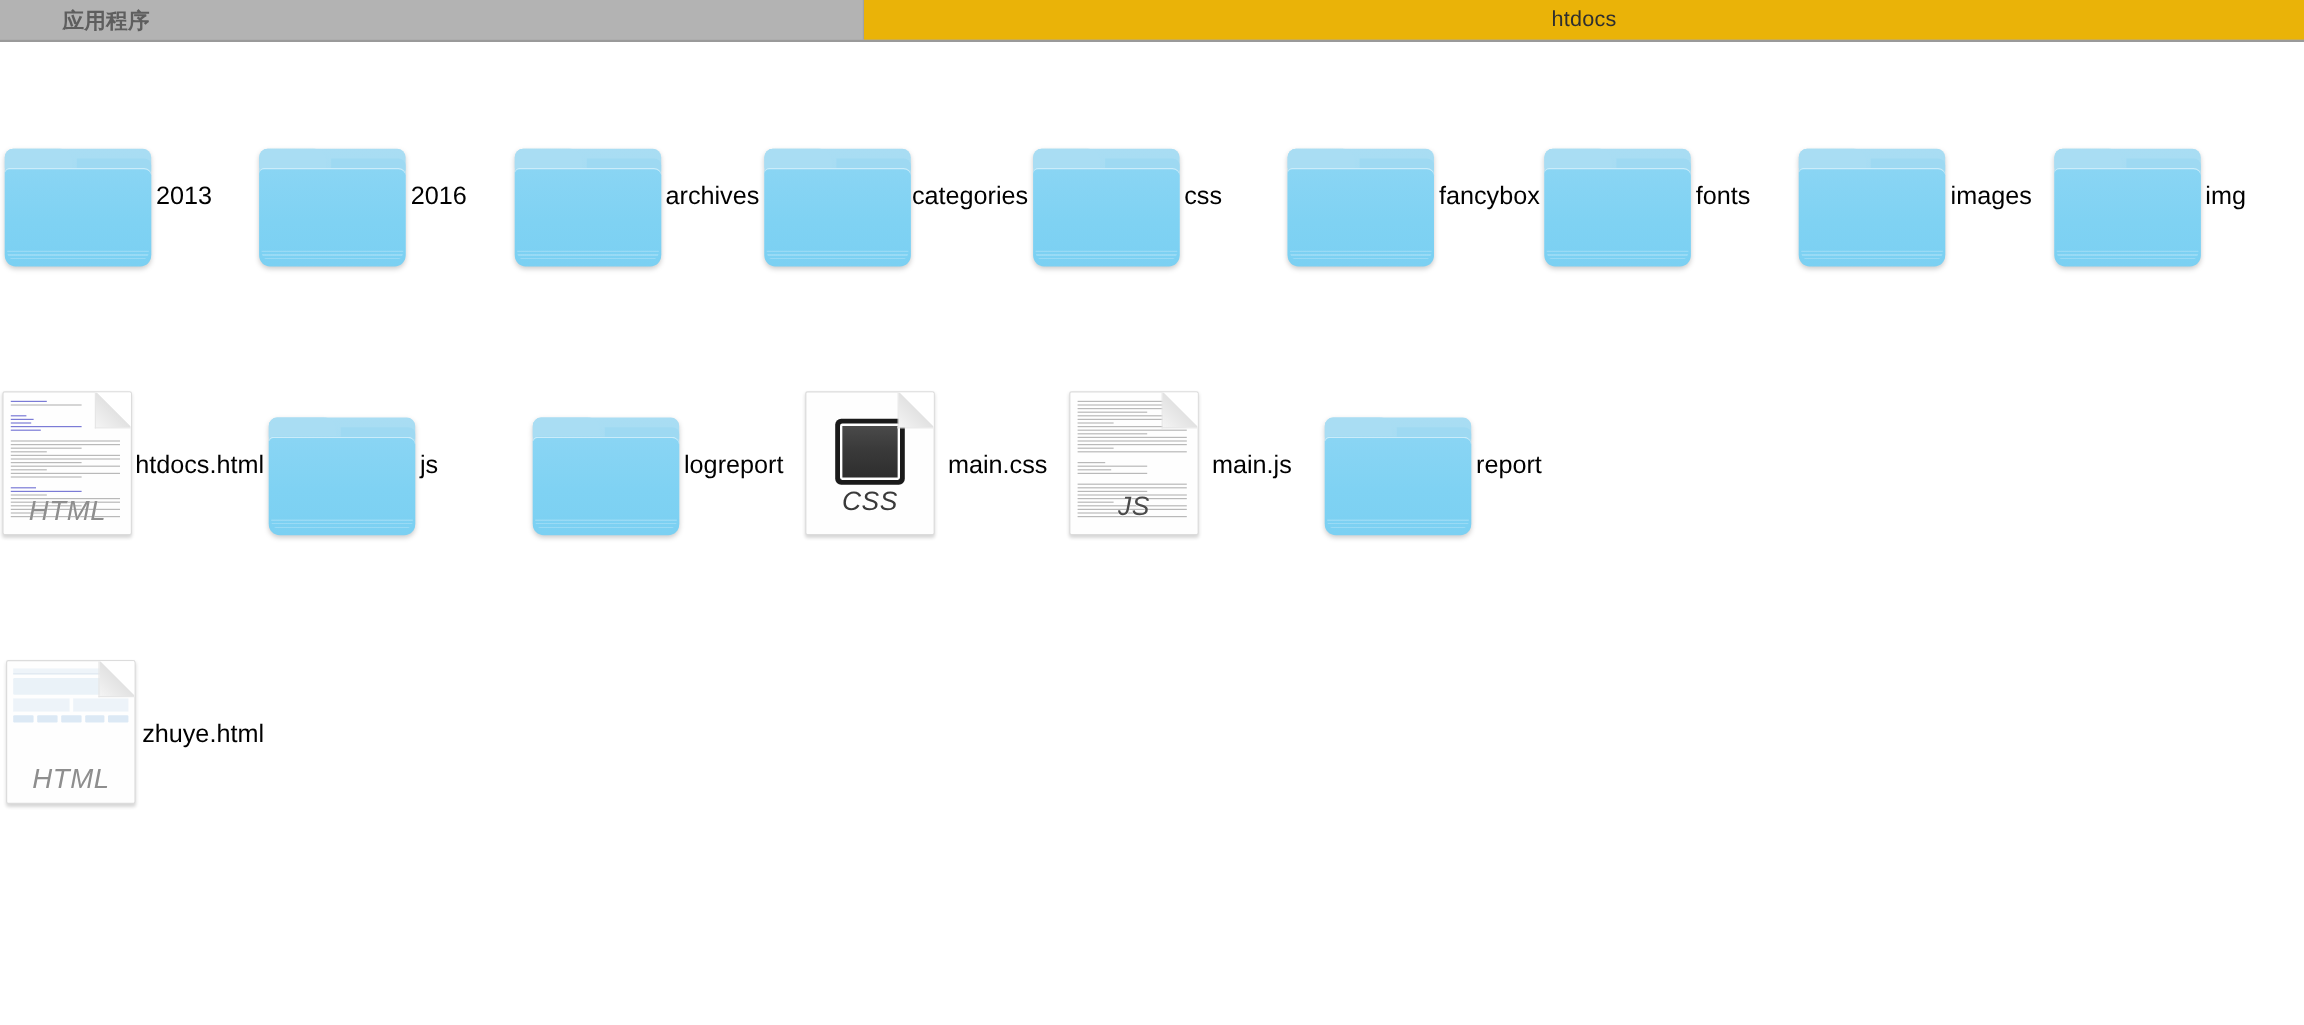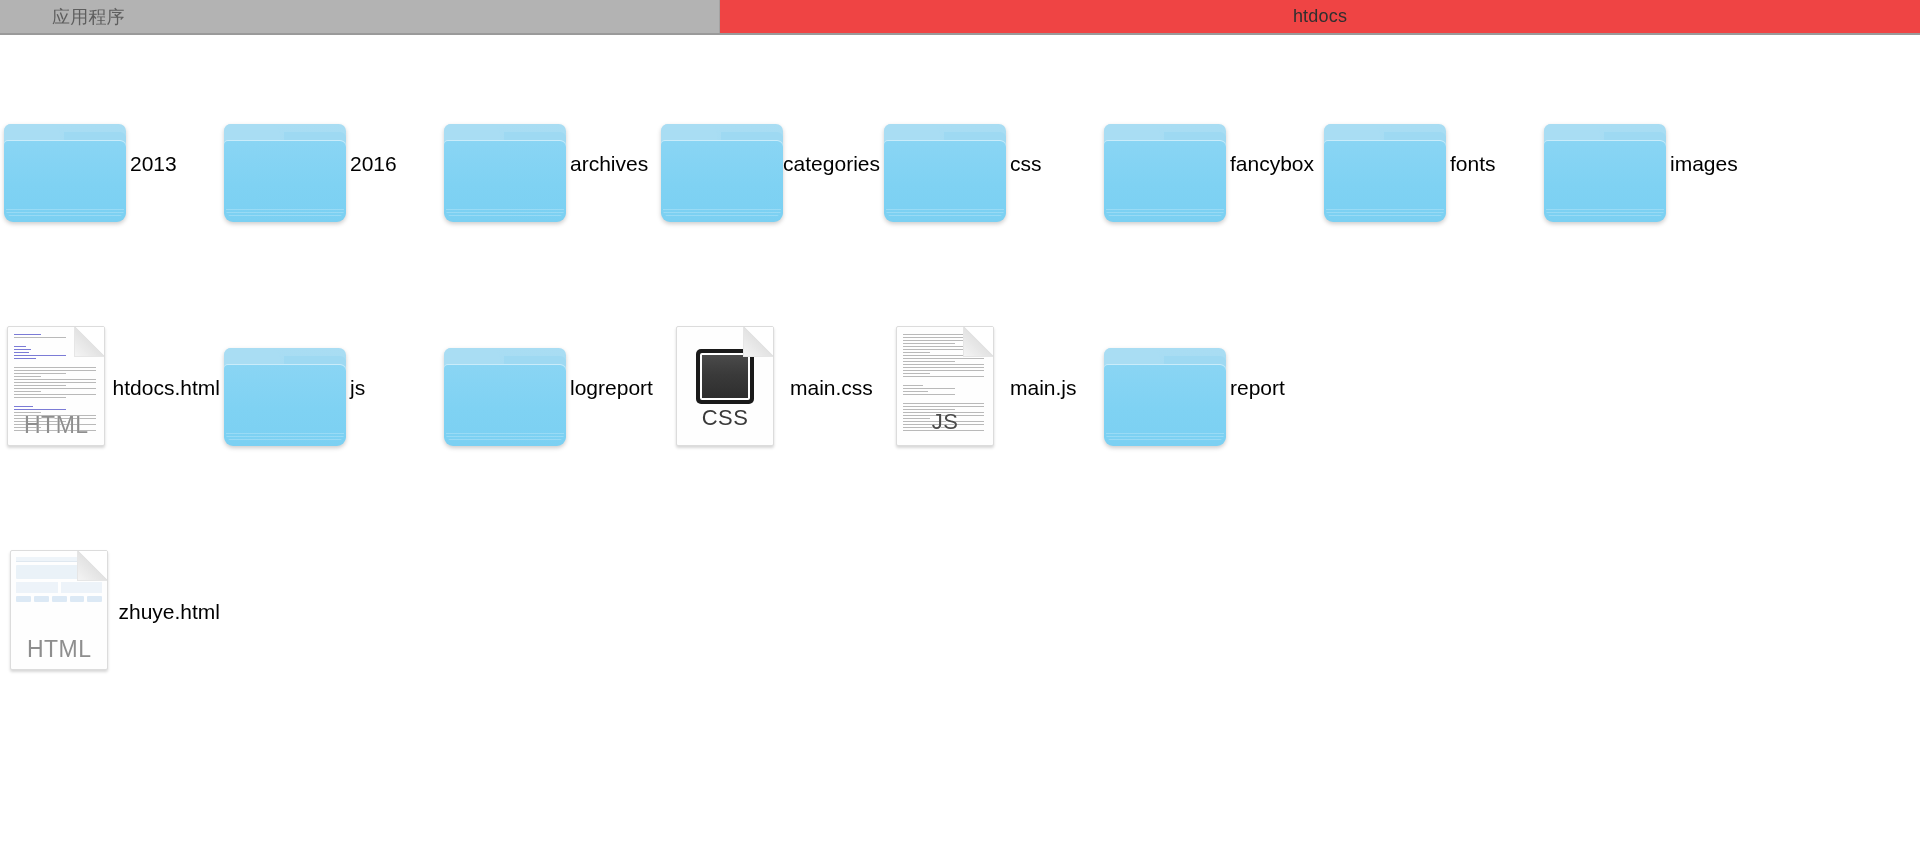--- a/index.html
+++ b/index.html
@@ -28,24 +28,25 @@
     letter-spacing: .2px;
     user-select: none;
   }
   .tab.inactive {
     width: 720px;
     background: #b3b3b3;
     color: #5e5e5e;
     padding-left: 52px;
     justify-content: flex-start;
     border-right: 1px solid #a3a3a3;
+    font-weight: bold;
   }
   .tab.active {
     width: 1200px;
-    background: #ef4444;
+    background: #eab308;
     color: #2f2f2f;
     justify-content: center;
   }
 
   
   .grid {
     position: relative;
     width: 1920px;
     height: 819px;
     background: #ffffff;
@@ -135,27 +136,28 @@
     position: absolute;
     left: 60px; top: 8px;
     width: 62px; height: 10px;
     background: #9ed9f2;
     border-radius: 0 6px 0 0;
   }
 
   
   .doc {
     position: relative;
-    width: 98px;
+    width: 108px;
     height: 120px;
     background: #fefefe;
     border: 1px solid #dcdcdc;
     border-radius: 2px;
     box-shadow: 0 2px 3px rgba(0,0,0,.16);
     overflow: hidden;
+    font-style: italic;
   }
   .doc .fold {
     position: absolute;
     right: 0; top: 0;
     width: 30px; height: 30px;
     background: linear-gradient(225deg, #ffffff 0%, #ffffff 48%, #e2e2e2 50%, #f4f4f4 100%);
     border-left: 1px solid #e6e6e6;
     border-bottom: 1px solid #e6e6e6;
     z-index: 5;
   }
@@ -352,20 +354,30 @@
       <div class="iconbox">
         <div class="folder">
           <div class="back"></div>
             <div class="lip"></div>
             <div class="front"></div>
         </div>
       </div>
       <div class="label">images</div>
     </div>
 
+    <div class="cell">
+      <div class="iconbox">
+        <div class="folder">
+          <div class="back"></div>
+            <div class="lip"></div>
+            <div class="front"></div>
+        </div>
+      </div>
+      <div class="label">img</div>
+    </div>
 
   </div>
 
   <div class="row">
 
     <div class="cell">
       <div class="iconbox">
         <div class="doc">
           <div class="lines">
             <div class="ln blue short"></div>

